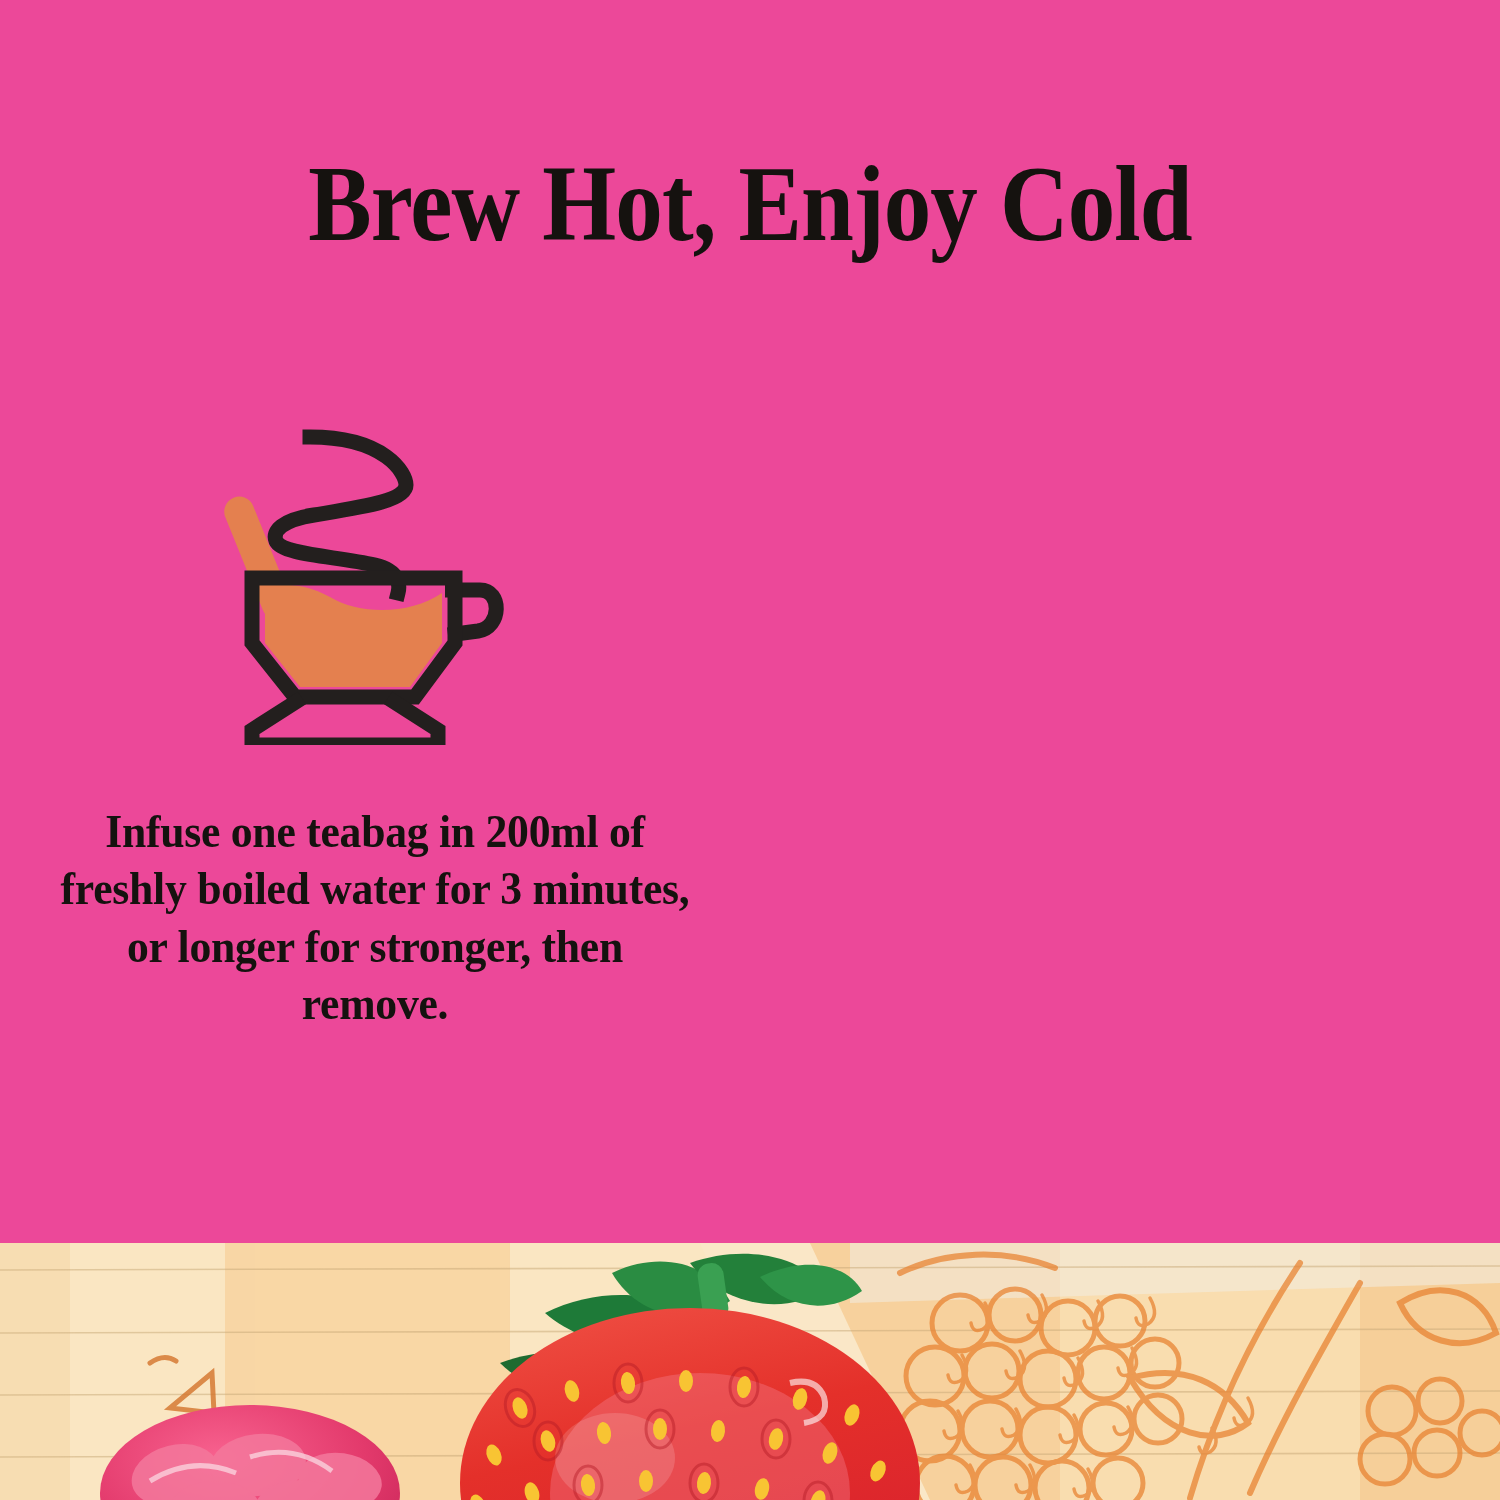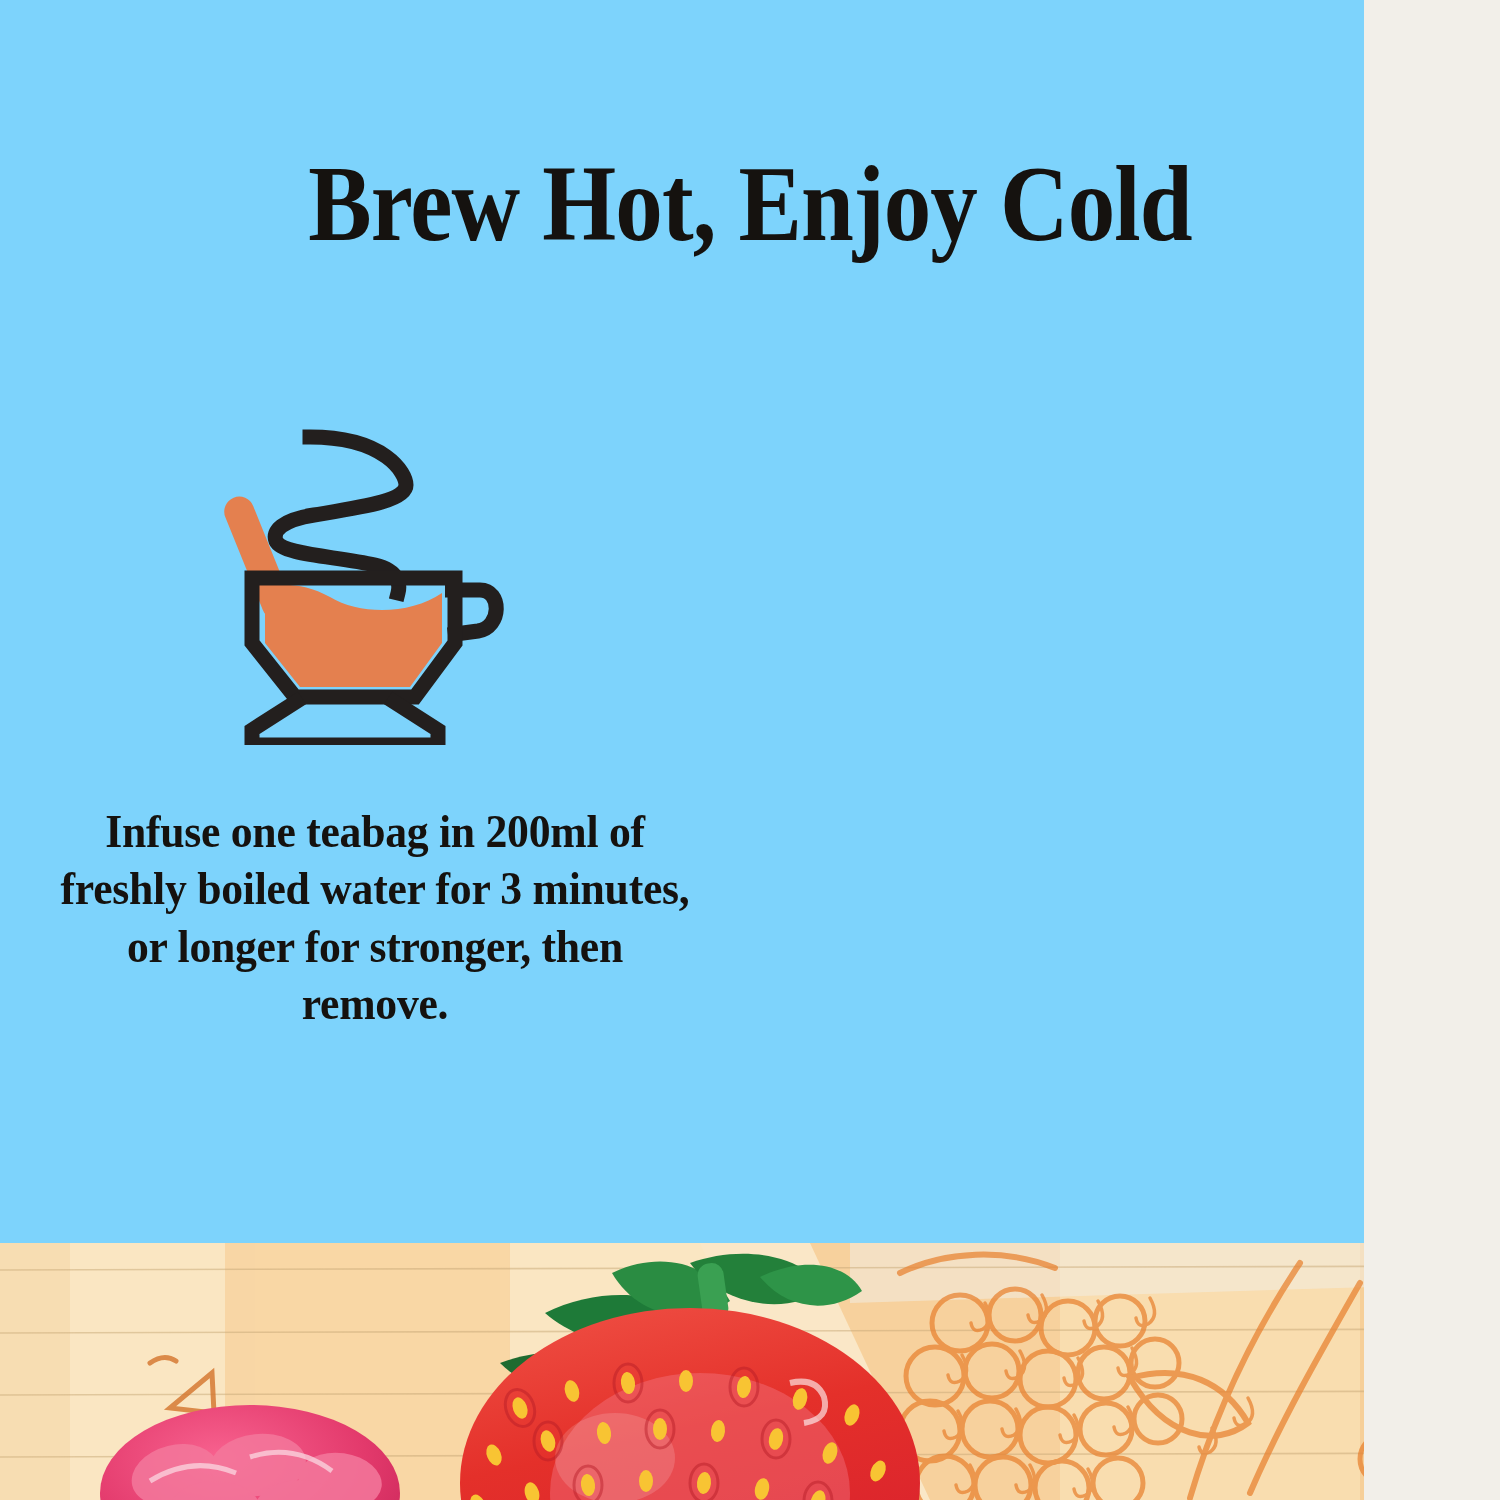--- a/index.html
+++ b/index.html
@@ -9,23 +9,23 @@
   body {
     width: 1500px;
     height: 1500px;
     overflow: hidden;
     background: #F2EFE9;
     font-family: "Liberation Serif", serif;
   }
 
   .poster {
     position: relative;
-    width: 1364px;
+    width: 1500px;
     height: 1500px;
-    background: #7dd3fc;
+    background: #ec4899;
     overflow: hidden;
   }
 
   
   .title {
     position: absolute;
     top: 150px;
     left: 0;
     width: 1500px;
     text-align: center;

